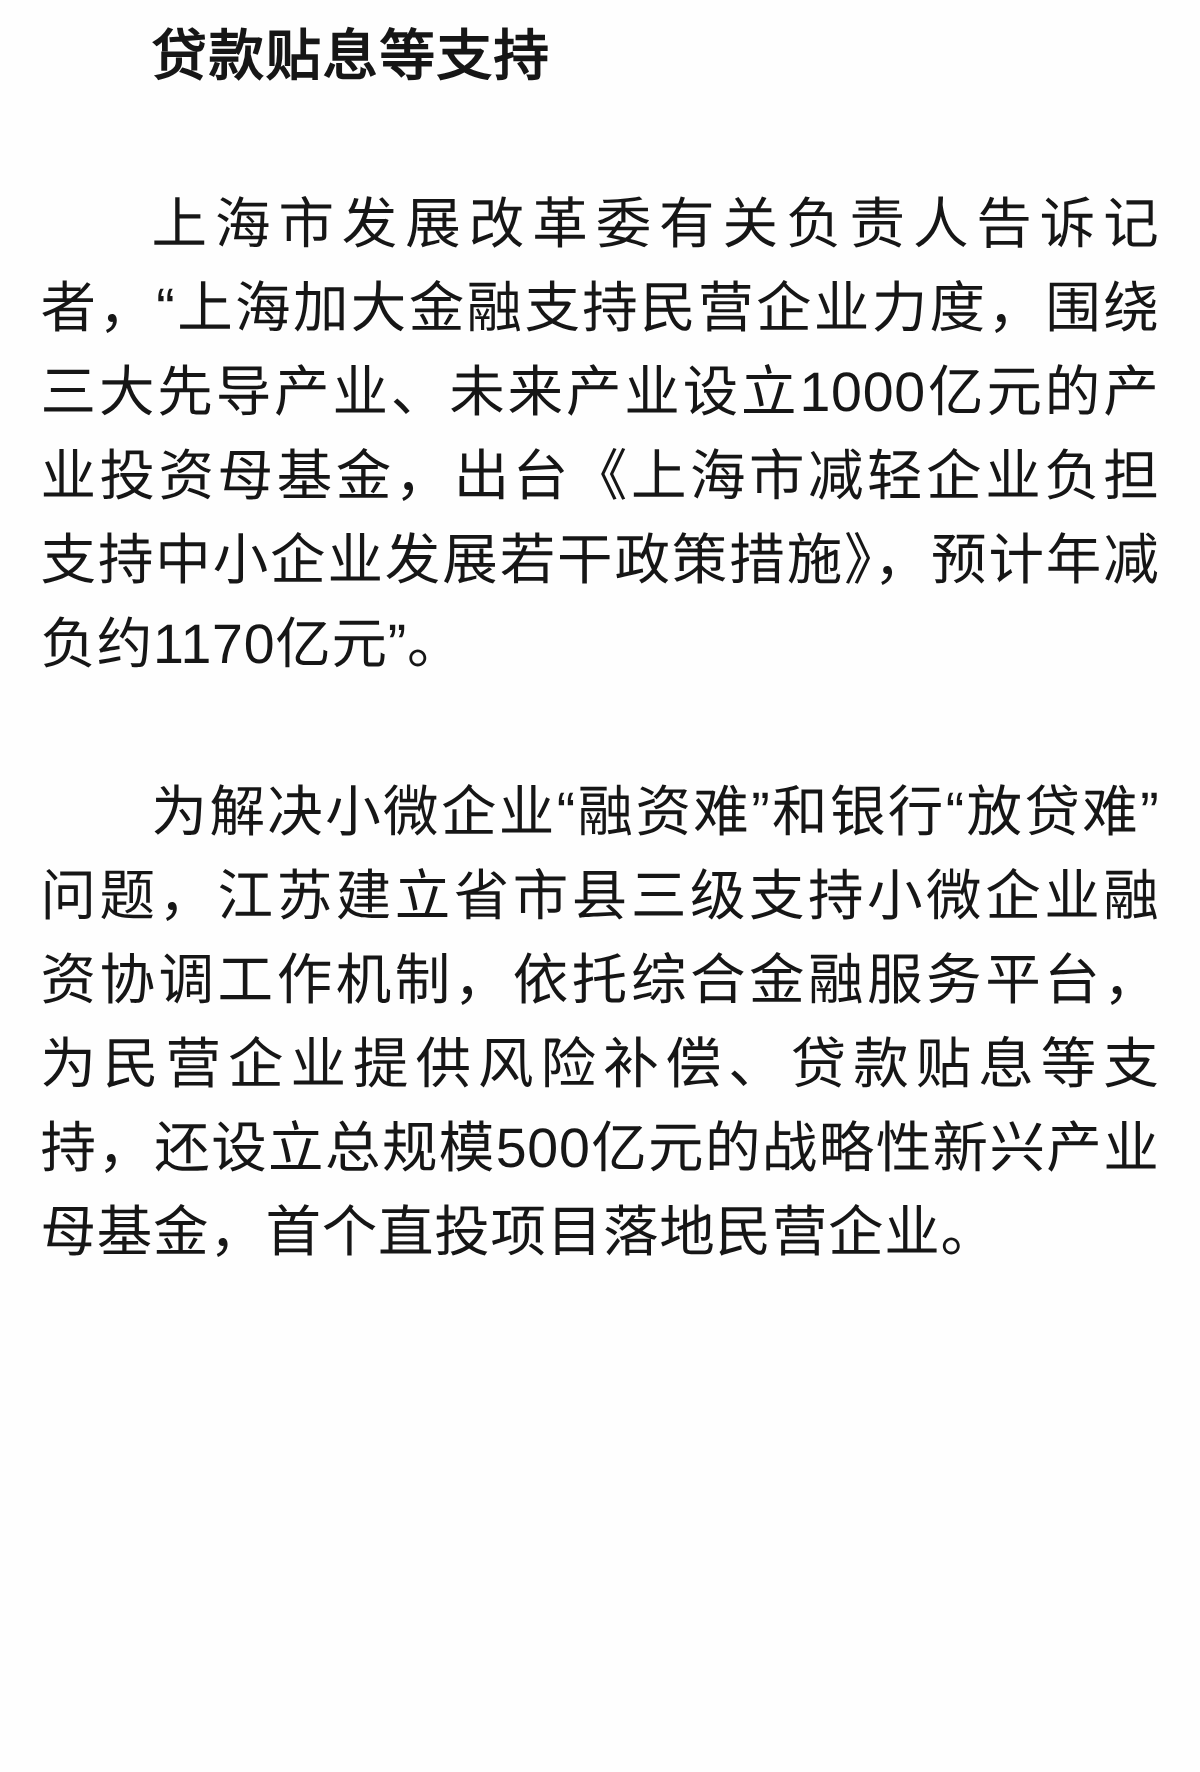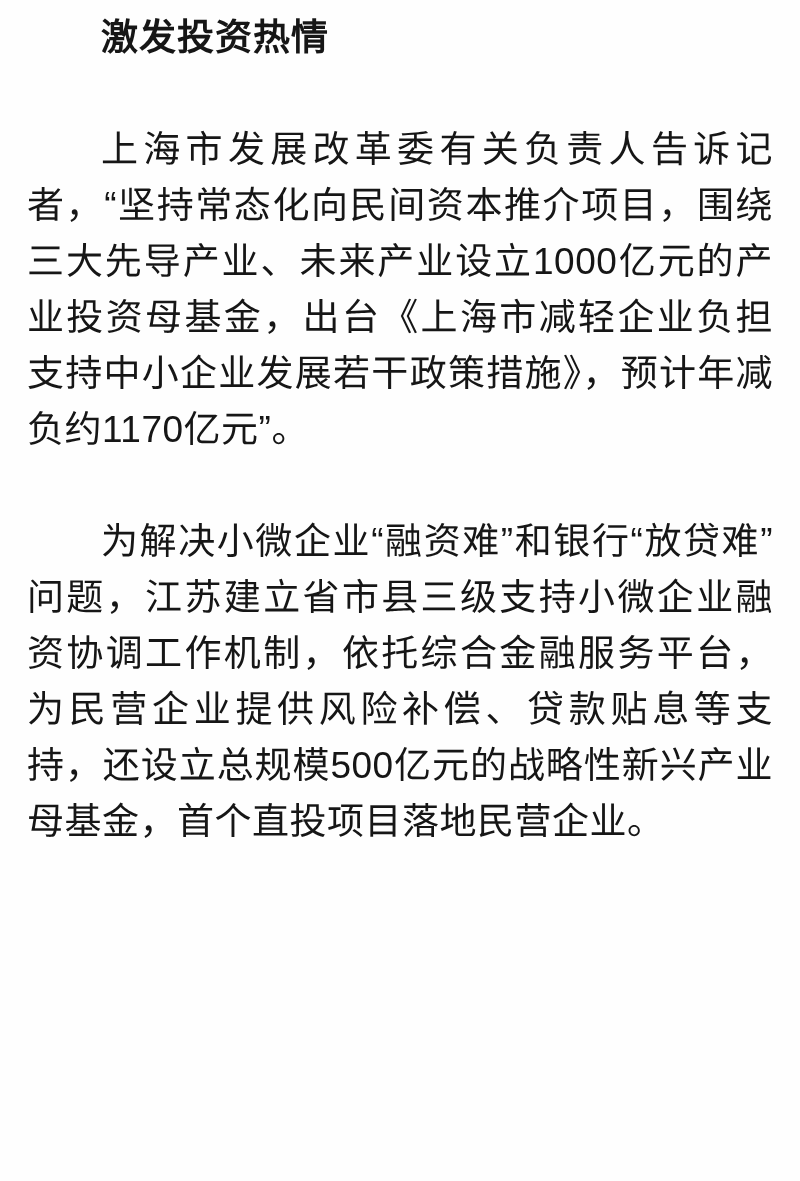--- a/index.html
+++ b/index.html
@@ -33,16 +33,16 @@
     text-indent: 2em;
     text-align: justify;
     letter-spacing: 0.5px;
     word-break: break-all;
   }
 </style>
 </head>
 <body>
 
 <main class="article">
-  <h1 class="heading">激发投资热情</h1>
-  <p class="para">上海市发展改革委有关负责人告诉记者，“坚持常态化向民间资本推介项目，围绕三大先导产业、未来产业设立1000亿元的产业投资母基金，出台《上海市减轻企业负担支持中小企业发展若干政策措施》，预计年减负约1170亿元”。</p>
+  <h1 class="heading">贷款贴息等支持</h1>
+  <p class="para">上海市发展改革委有关负责人告诉记者，“上海加大金融支持民营企业力度，围绕三大先导产业、未来产业设立1000亿元的产业投资母基金，出台《上海市减轻企业负担支持中小企业发展若干政策措施》，预计年减负约1170亿元”。</p>
   <p class="para">为解决小微企业“融资难”和银行“放贷难”问题，江苏建立省市县三级支持小微企业融资协调工作机制，依托综合金融服务平台，为民营企业提供风险补偿、贷款贴息等支持，还设立总规模500亿元的战略性新兴产业母基金，首个直投项目落地民营企业。</p>
 </main>
 
 </body></html>

